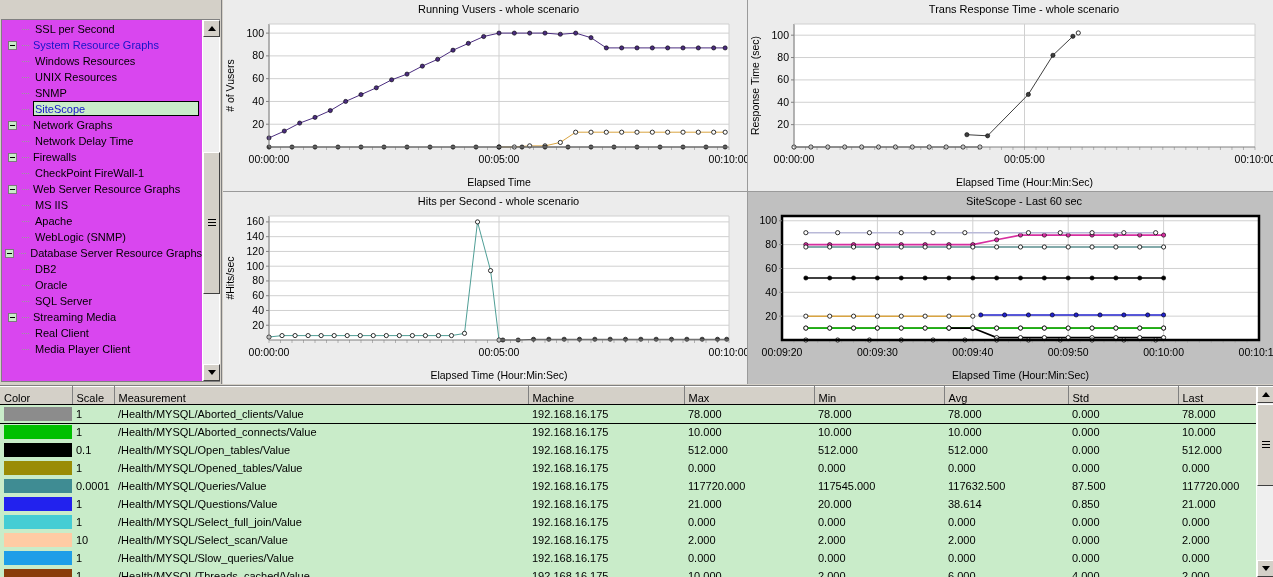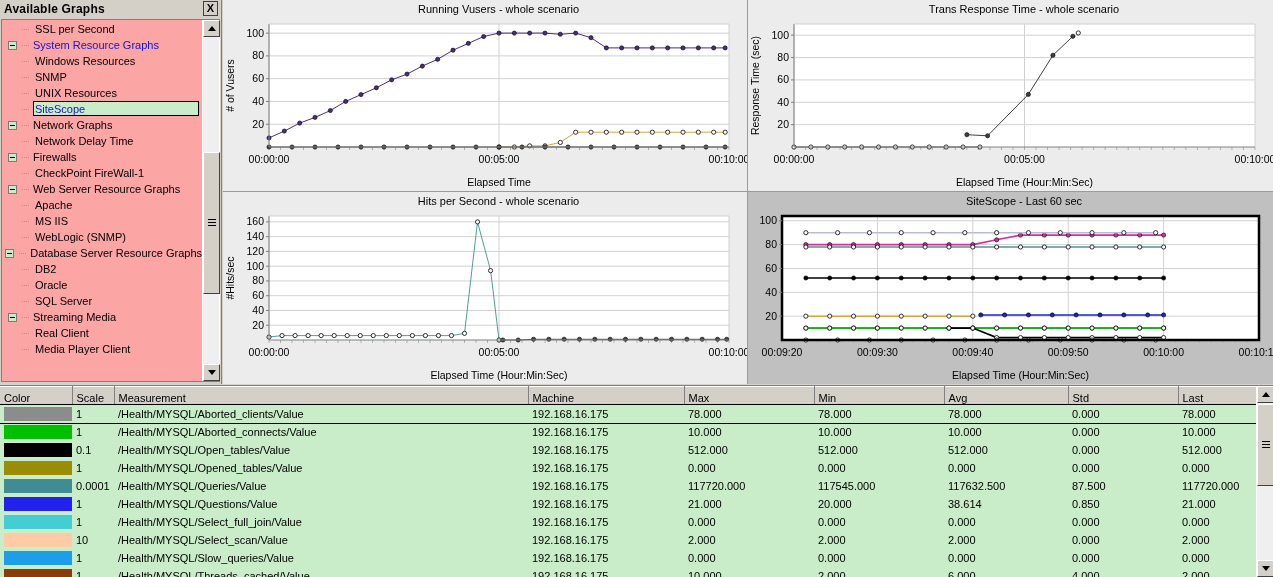--- a/index.html
+++ b/index.html
@@ -33,21 +33,21 @@
     font-size: 11px; line-height: 13px; text-align: center;
     cursor: pointer; font-weight: bold; font-family: "Liberation Sans", sans-serif;
   }
   #tree-outer {
     position: absolute; left: 1px; top: 19px; width: 219px; height: 363px;
     border: 1px solid #808080; border-right: none;
     background: #fff; display: flex;
   }
   #tree-scroll {
     position: relative; width: 200px; height: 100%;
-    background: #fca5a5; overflow: hidden;
+    background: #d946ef; overflow: hidden;
   }
   #tree-list { position: absolute; left: 0; top: 0; width: 200px; padding-top: 1px; }
   .tree-row {
     height: 16px; display: flex; align-items: center;
     white-space: nowrap; font-size: 11px; position: relative;
   }
   .tree-indent { display: inline-block; }
   .pm-box {
     width: 9px; height: 9px; border: 1px solid #7b7b7b; background: #c9ecc9;
     display: inline-block; position: relative; margin-right: 3px; flex: none;
@@ -156,24 +156,20 @@
   .col-std   { width: 110px; }
   .col-last  { width: 138px; }
   #table-scroll { width: 17px; background: #d4d0c8; position: relative; flex: none; }
 </style>
 </head>
 <body>
 
 <div id="root">
 
   <div id="graphs-panel">
-    <div id="graphs-titlebar">
-      <span id="graphs-title">Available Graphs</span>
-      <div id="graphs-close">X</div>
-    </div>
 
     <div id="tree-outer">
       <div id="tree-scroll">
         <div id="tree-list">
             <div class="tree-row">
               <span class="tree-indent" style="width: 18px;"></span>
               <span class="dashline" style="width: 14px;"></span>
               <span class="tree-label">SSL per Second</span>
             </div>
             <div class="tree-row">
@@ -183,26 +179,26 @@
               <span class="tree-label blue">System Resource Graphs</span>
             </div>
             <div class="tree-row">
               <span class="tree-indent" style="width: 18px;"></span>
               <span class="dashline" style="width: 14px;"></span>
               <span class="tree-label">Windows Resources</span>
             </div>
             <div class="tree-row">
               <span class="tree-indent" style="width: 18px;"></span>
               <span class="dashline" style="width: 14px;"></span>
+              <span class="tree-label">UNIX Resources</span>
+            </div>
+            <div class="tree-row">
+              <span class="tree-indent" style="width: 18px;"></span>
+              <span class="dashline" style="width: 14px;"></span>
               <span class="tree-label">SNMP</span>
-            </div>
-            <div class="tree-row">
-              <span class="tree-indent" style="width: 18px;"></span>
-              <span class="dashline" style="width: 14px;"></span>
-              <span class="tree-label">UNIX Resources</span>
             </div>
             <div class="tree-row selected">
               <div class="sel-box"></div>
               <span class="tree-indent" style="width: 18px;"></span>
               <span class="dashline" style="width: 14px;"></span>
               <span class="tree-label blue">SiteScope</span>
             </div>
             <div class="tree-row">
               <span class="tree-indent" style="width: 6px;"></span>
               <span class="pm-box"></span>
@@ -227,26 +223,26 @@
             </div>
             <div class="tree-row">
               <span class="tree-indent" style="width: 6px;"></span>
               <span class="pm-box"></span>
               <span class="dashline"></span>
               <span class="tree-label">Web Server Resource Graphs</span>
             </div>
             <div class="tree-row">
               <span class="tree-indent" style="width: 18px;"></span>
               <span class="dashline" style="width: 14px;"></span>
+              <span class="tree-label">MS IIS</span>
+            </div>
+            <div class="tree-row">
+              <span class="tree-indent" style="width: 18px;"></span>
+              <span class="dashline" style="width: 14px;"></span>
               <span class="tree-label">Apache</span>
-            </div>
-            <div class="tree-row">
-              <span class="tree-indent" style="width: 18px;"></span>
-              <span class="dashline" style="width: 14px;"></span>
-              <span class="tree-label">MS IIS</span>
             </div>
             <div class="tree-row">
               <span class="tree-indent" style="width: 18px;"></span>
               <span class="dashline" style="width: 14px;"></span>
               <span class="tree-label">WebLogic (SNMP)</span>
             </div>
             <div class="tree-row">
               <span class="tree-indent" style="width: 6px;"></span>
               <span class="pm-box"></span>
               <span class="dashline"></span>

